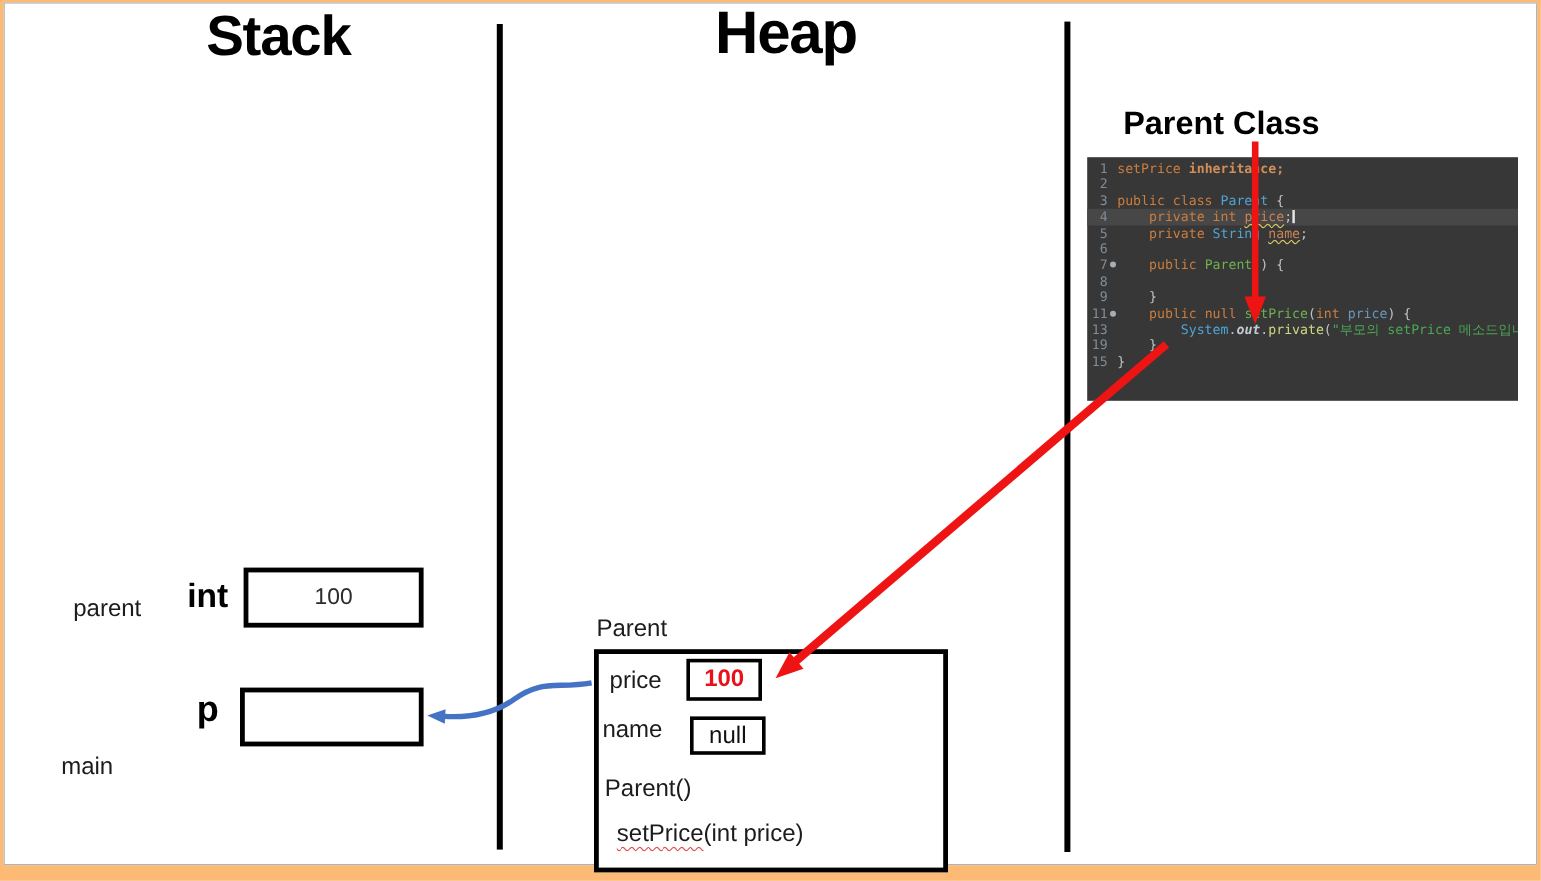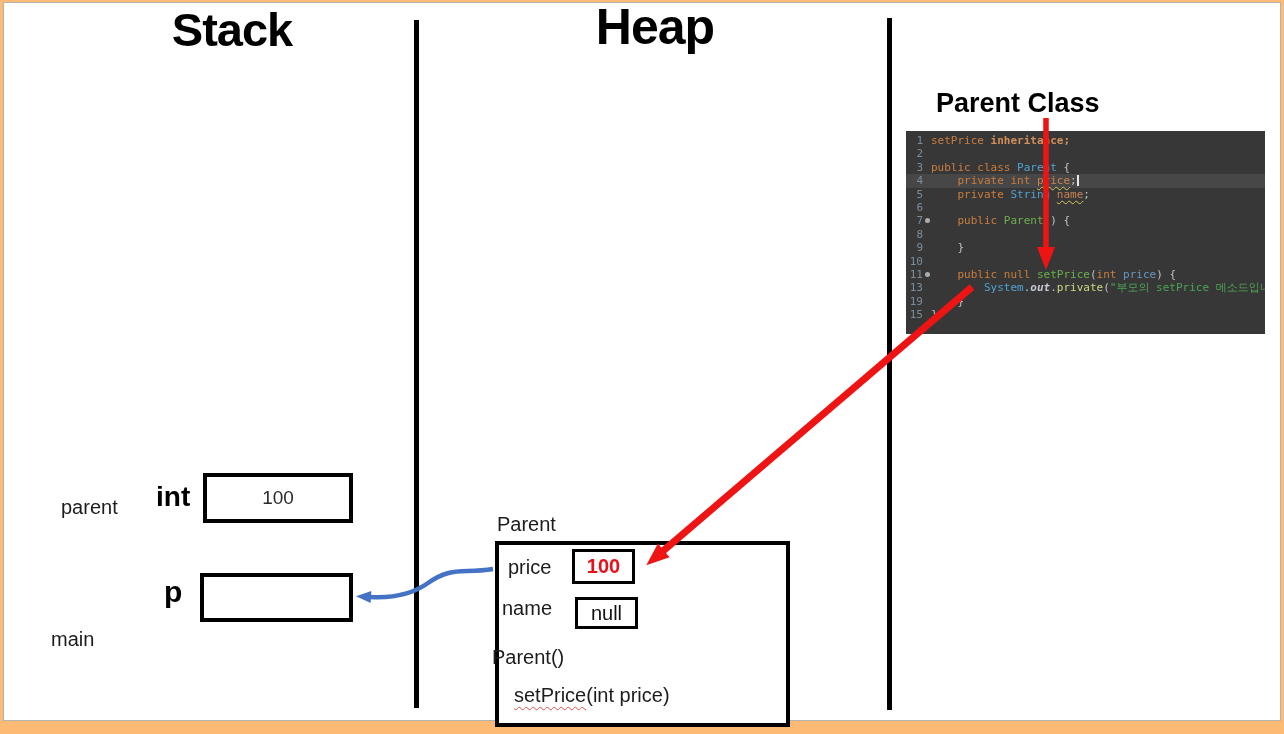--- a/index.html
+++ b/index.html
@@ -68,21 +68,20 @@
     <div>
         <div class="code-line"><span class="ln">1</span><span class="mk"></span><span class="code-body"><span class="tk-kw">setPrice </span><span class="tk-pkg">inheritance;</span></span></div>
         <div class="code-line"><span class="ln">2</span><span class="mk"></span><span class="code-body"></span></div>
         <div class="code-line"><span class="ln">3</span><span class="mk"></span><span class="code-body"><span class="tk-kw">public class </span><span class="tk-cls">Parent</span><span class="tk-pln"> {</span></span></div>
         <div class="code-line current"><span class="ln">4</span><span class="mk"></span><span class="code-body"><span class="tk-pln">    </span><span class="tk-kw">private int </span><span class="tk-fldwarn">price</span><span class="tk-pln">;</span><span class="cursor"></span></span></div>
         <div class="code-line"><span class="ln">5</span><span class="mk"></span><span class="code-body"><span class="tk-pln">    </span><span class="tk-kw">private </span><span class="tk-cls">String</span><span class="tk-pln"> </span><span class="tk-fldwarn">name</span><span class="tk-pln">;</span></span></div>
         <div class="code-line"><span class="ln">6</span><span class="mk"></span><span class="code-body"></span></div>
         <div class="code-line"><span class="ln">7</span><span class="mk on"></span><span class="code-body"><span class="tk-pln">    </span><span class="tk-kw">public </span><span class="tk-meth">Parent</span><span class="tk-pln">() {</span></span></div>
         <div class="code-line"><span class="ln">8</span><span class="mk"></span><span class="code-body"></span></div>
         <div class="code-line"><span class="ln">9</span><span class="mk"></span><span class="code-body"><span class="tk-pln">    }</span></span></div>
-        <div class="code-line"><span class="ln">10</span><span class="mk"></span><span class="code-body"></span></div>
         <div class="code-line"><span class="ln">11</span><span class="mk on"></span><span class="code-body"><span class="tk-pln">    </span><span class="tk-kw">public null </span><span class="tk-meth">setPrice</span><span class="tk-pln">(</span><span class="tk-kw">int</span><span class="tk-pln"> </span><span class="tk-fld">price</span><span class="tk-pln">) {</span></span></div>
         <div class="code-line"><span class="ln">13</span><span class="mk"></span><span class="code-body"><span class="tk-pln">        </span><span class="tk-cls">System</span><span class="tk-pln">.</span><span class="tk-stat">out</span><span class="tk-pln">.</span><span class="tk-call">private</span><span class="tk-pln">(</span><span class="tk-str">"부모의 setPrice 메소드입니다."</span></span></div>
         <div class="code-line"><span class="ln">19</span><span class="mk"></span><span class="code-body"><span class="tk-pln">    }</span></span></div>
         <div class="code-line"><span class="ln">15</span><span class="mk"></span><span class="code-body"><span class="tk-pln">}</span></span></div>
       </div>
   </div>
 
   <div class="txt" style="left:61px;top:496px;">parent</div>
   <div class="txt var-label" style="left:156px;top:481px;">int</div>
   <div class="valbox" style="left:203px;top:473px;width:150px;height:50px;">
@@ -98,21 +97,21 @@
   <div class="txt" style="left:497px;top:513px;">Parent</div>
   <div class="heapbox" style="left:495px;top:541px;width:295px;height:186px;"></div>
   <div class="txt" style="left:508px;top:556px;">price</div>
   <div class="fieldbox field-red" style="left:572px;top:549px;width:63px;height:35px;">
     <span>100</span>
   </div>
   <div class="txt" style="left:502px;top:597px;">name</div>
   <div class="fieldbox" style="left:575px;top:597px;width:63px;height:32px;">
     <span>null</span>
   </div>
-  <div class="txt" style="left:492px;top:646px;">Parent()</div>
+  <div class="txt" style="left:504px;top:646px;">Parent()</div>
   <div class="txt" style="left:504px;top:684px;margin-left:10px;">
     <span class="wavy-red">setPrice</span><span>(int price)</span>
   </div>
 
   <svg class="overlay" width="1284" height="734" viewBox="0 0 1284 734">
     <defs>
       <marker id="redhead" markerUnits="userSpaceOnUse" markerWidth="26" markerHeight="22" refX="2" refY="10" orient="auto">
         <path d="M1,1 L24,10 L1,19 Z" style="fill:var(--arrow_red);"></path>
       </marker>
       <marker id="bluehead" markerUnits="userSpaceOnUse" markerWidth="18" markerHeight="16" refX="2" refY="7" orient="auto">

